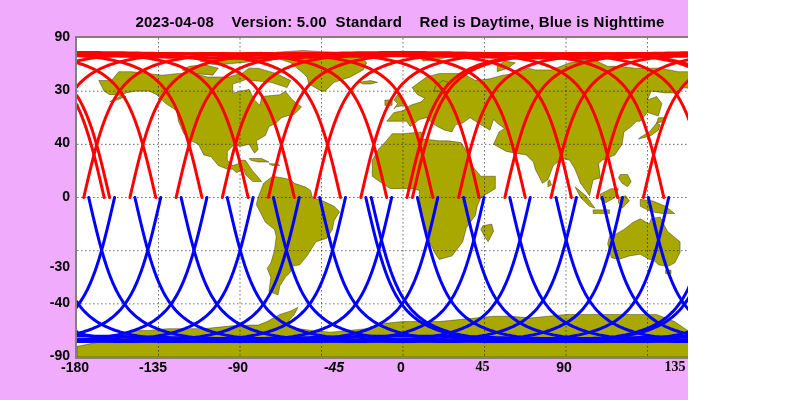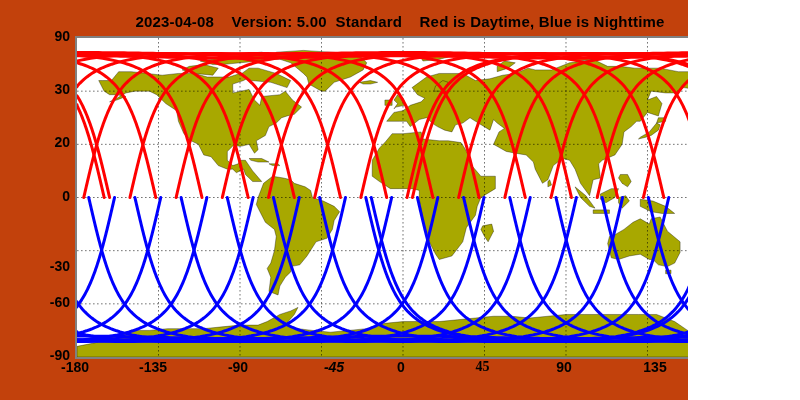--- a/index.html
+++ b/index.html
@@ -4,21 +4,21 @@
 <style>
   html, body {
     margin: 0;
     padding: 0;
     background: #ffffff;
   }
   #root {
     position: relative;
     width: 688px;
     height: 400px;
-    background: #c2410c;
+    background: #f0abfc;
     font-family: "Liberation Sans", sans-serif;
     overflow: hidden;
   }
   #title {
     position: absolute;
     left: 0;
     top: 13px;
     width: 800px;
     text-align: center;
     font-size: 15px;
@@ -80,24 +80,24 @@
 </head>
 <body>
 
 <div id="root">
 
   <div id="title">2023-04-08    Version: 5.00  Standard    Red is Daytime, Blue is Nighttime</div>
 
   <div id="yticks">
       <div class="ytick" style="top: -7px; width: 62px;">90</div>
       <div class="ytick" style="top: 46.1667px; width: 62px;">30</div>
-      <div class="ytick" style="top: 99.3333px; width: 62px;">20</div>
+      <div class="ytick" style="top: 99.3333px; width: 62px;">40</div>
       <div class="ytick" style="top: 152.5px; width: 62px;">0</div>
       <div class="ytick" style="top: 205.667px; width: 62px; margin-top: 17px;">-30</div>
-      <div class="ytick" style="top: 258.833px; width: 62px;">-60</div>
+      <div class="ytick" style="top: 258.833px; width: 62px;">-40</div>
       <div class="ytick" style="top: 312px; width: 62px;">-90</div>
     </div>
 
   <div id="plot">
     <svg id="plotsvg" width="652" height="319" viewBox="-180 -90 360 180" preserveAspectRatio="none">
       <g id="land-layer">
           <polygon points="-168,-66 -165,-60 -162,-58 -158,-58 -153,-57 -158,-55 -162,-54 -158,-56 -153,-59 -148,-60 -140,-60 -136,-58 -131,-53 -125,-49 -124,-43 -121,-36 -117,-32 -113,-30 -110,-24 -106,-23 -102,-18 -97,-16 -94,-16 -92,-14 -88,-16 -87,-13 -83,-9 -79,-9 -78,-9 -83,-15 -87,-21 -90,-21 -91,-19 -94,-18 -97,-21 -97,-26 -94,-29 -89,-29 -85,-30 -82,-25 -80,-27 -81,-32 -76,-35 -74,-40 -70,-42 -67,-45 -64,-46 -60,-47 -56,-51 -61,-55 -65,-60 -68,-58 -78,-57 -79,-52 -82,-55 -85,-61 -94,-59 -94,-64 -88,-66 -83,-69 -90,-70 -96,-68 -101,-68 -108,-68 -115,-70 -124,-70 -133,-69 -141,-70 -150,-71 -157,-71 -161,-66 -166,-66" fill="#a8a800" stroke="#000000" stroke-width="0.35" vector-effect="non-scaling-stroke" stroke-linejoin="round"></polygon>
           <polygon points="-45,-60 -52,-64 -53,-68 -55,-70 -62,-76 -68,-78 -73,-78 -70,-82 -55,-83 -40,-82 -25,-81 -20,-76 -22,-72 -29,-68 -38,-65 -43,-60" fill="#a8a800" stroke="#000000" stroke-width="0.35" vector-effect="non-scaling-stroke" stroke-linejoin="round"></polygon>
           <polygon points="-80,-73 -70,-70 -62,-66 -64,-62 -73,-65 -84,-66 -89,-70 -85,-73" fill="#a8a800" stroke="#000000" stroke-width="0.35" vector-effect="non-scaling-stroke" stroke-linejoin="round"></polygon>
           <polygon points="-100,-75 -90,-76 -80,-77 -70,-80 -78,-82 -90,-81 -105,-78 -112,-77 -105,-75" fill="#a8a800" stroke="#000000" stroke-width="0.35" vector-effect="non-scaling-stroke" stroke-linejoin="round"></polygon>
@@ -199,17 +199,17 @@
   </div>
 
   <div id="xticks">
       <div class="xtick" style="left: -30px; width: 60px;">-180</div>
       <div class="xtick" style="left: 48px; width: 60px;">-135</div>
       <div class="xtick" style="left: 133px; width: 60px;">-90</div>
       <div class="xtick" style="left: 229px; width: 60px; font-style: italic;">-45</div>
       <div class="xtick" style="left: 296px; width: 60px;">0</div>
       <div class="xtick" style="left: 377.5px; width: 60px; font-family: Liberation Serif, serif;">45</div>
       <div class="xtick" style="left: 459px; width: 60px;">90</div>
-      <div class="xtick" style="left: 550px; width: 60px;">135</div>
+      <div class="xtick" style="left: 570px; width: 60px; font-family: Liberation Serif, serif;">135</div>
       <div class="xtick" style="left: 650px; width: 60px;">180</div>
     </div>
 
 </div>
 
 </body></html>

